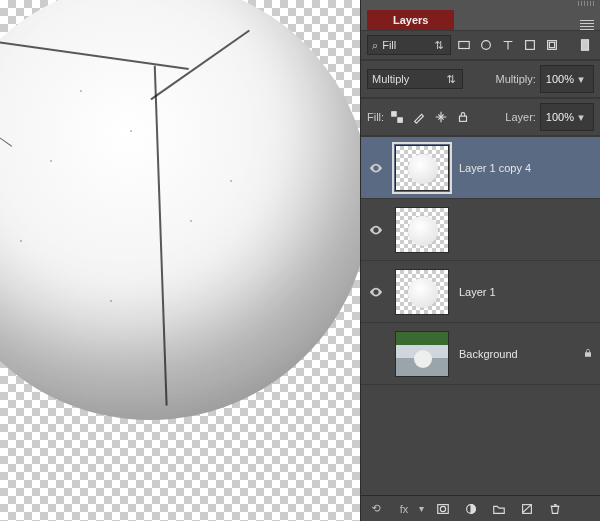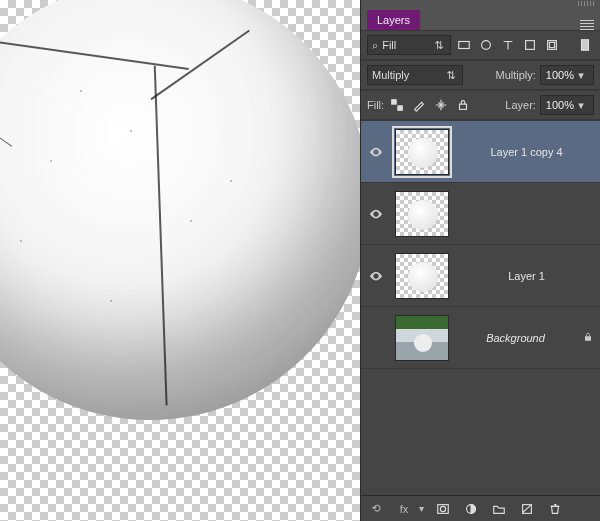--- a/index.html
+++ b/index.html
@@ -25,33 +25,33 @@
   .cr2 { left: 210px; top: 84px; width: 120px; height: 1.5px; transform: rotate(-35deg); }
   .cr3 { left: 225px; top: 85px; width: 340px; height: 1.5px; transform: rotate(88deg); transform-origin: left; }
   .cr4 { left: 0; top: 140px; width: 90px; height: 1px; transform: rotate(35deg); }
   .speck { position: absolute; width: 2px; height: 2px; background: rgba(0,0,0,0.3); border-radius: 50%; }
 
   
   .panel { flex: 1; background: #535353; display: flex; flex-direction: column; border-left: 1px solid #2a2a2a; }
   .panel-handle { height: 8px; background: #535353; position: relative; }
   .panel-handle::after { content: ""; position: absolute; right: 4px; top: 1px; width: 18px; height: 5px; background: repeating-linear-gradient(90deg, #888 0 1px, transparent 1px 3px); }
   .tabs { padding-left: 6px; height: 22px; display: flex; align-items: flex-end; }
-  .tab { background: #701a75; padding: 4px 10px; color: #eee; }
+  .tab { background: #7f1d1d; padding: 4px 26px; color: #eee; font-weight: bold; }
   .panel-options { margin-left: auto; padding: 0 6px; color: #ddd; cursor: pointer; }
   .lines { display: inline-block; width: 14px; height: 10px; background: repeating-linear-gradient(#ccc 0 1px, transparent 1px 3px); vertical-align: middle; }
 
   .row { display: flex; align-items: center; padding: 4px 6px; gap: 4px; background: #454545; border-top: 1px solid #383838; border-bottom: 1px solid #383838; }
   .dropdown { display: flex; align-items: center; background: #3a3a3a; border: 1px solid #2a2a2a; height: 20px; padding: 0 4px; }
   .dropdown .dd-label { flex: 1; color: #ddd; }
   .dd-btn { width: 14px; text-align: center; color: #ccc; }
   .searchglyph { margin-right: 4px; color: #ccc; }
   .iconbtn { width: 18px; height: 18px; display: inline-flex; align-items: center; justify-content: center; color: #ddd; }
   .iconbtn svg { width: 14px; height: 14px; stroke: #ddd; fill: none; stroke-width: 1.3; }
   .label { color: #ccc; }
-  .valuebox { background: #3a3a3a; border: 1px solid #2a2a2a; height: 20px; display: flex; align-items: center; padding: 0 5px; color: #eee; }
+  .valuebox { background: #3a3a3a; border: 1px solid #2a2a2a; height: 28px; display: flex; align-items: center; padding: 0 5px; color: #eee; }
 
   .layers-list { flex: 1; overflow: auto; background: #454545; border-top: 1px solid #383838; }
   .layer { display: flex; align-items: center; height: 62px; border-bottom: 1px solid #383838; padding: 0 6px; gap: 10px; }
   .layer.selected { background: #5a6a82; }
   .vis { width: 18px; display: flex; justify-content: center; }
   .vis svg { width: 14px; height: 10px; fill: #ccc; }
   .thumbwrap { width: 54px; height: 46px; border: 1px solid #2a2a2a; background:#fff; position: relative; overflow: hidden; }
   .layer.selected .thumbwrap { outline: 2px solid #ddd; outline-offset: 1px; }
   .thumbcheck {
     position: absolute; inset: 0;
@@ -61,22 +61,22 @@
     background-size: 8px 8px; background-position: 0 0, 4px 4px; background-color: #fff;
   }
   .thumbsphere { position: absolute; left: 12px; top: 8px; width: 30px; height: 30px; border-radius: 50%;
     background: radial-gradient(circle at 40% 35%, #fff, #e8e8e8 70%, #ccc);
     box-shadow: 0 0 0 1px rgba(0,0,0,0.05);
   }
   .thumbphoto { position: absolute; inset: 0;
     background: linear-gradient(#3a6a2f 0 30%, #cfd6dc 30% 60%, #9aa4ab 60% 100%);
   }
   .thumbphoto::after { content:""; position:absolute; left:18px; top:18px; width:18px; height:18px; background:#eee; border-radius:50%; }
-  .lname { flex: 1; color: #e6e6e6; font-style: normal; text-align: center; }
-  .bgname { font-style: italic; }
+  .lname { flex: 1; color: #e6e6e6; font-style: normal; }
+  .bgname { }
   .lock { color: #ccc; }
 
   .footer { height: 26px; background: #454545; border-top: 1px solid #2a2a2a; display: flex; align-items: center; padding: 0 6px; gap: 10px; }
   .footer .sp { flex: 1; }
   .footer .iconbtn { color: #bbb; }
   .subtxt { color:#bbb; font-size:10px; margin-left:-4px; }
 </style>
 </head>
 <body>
 

